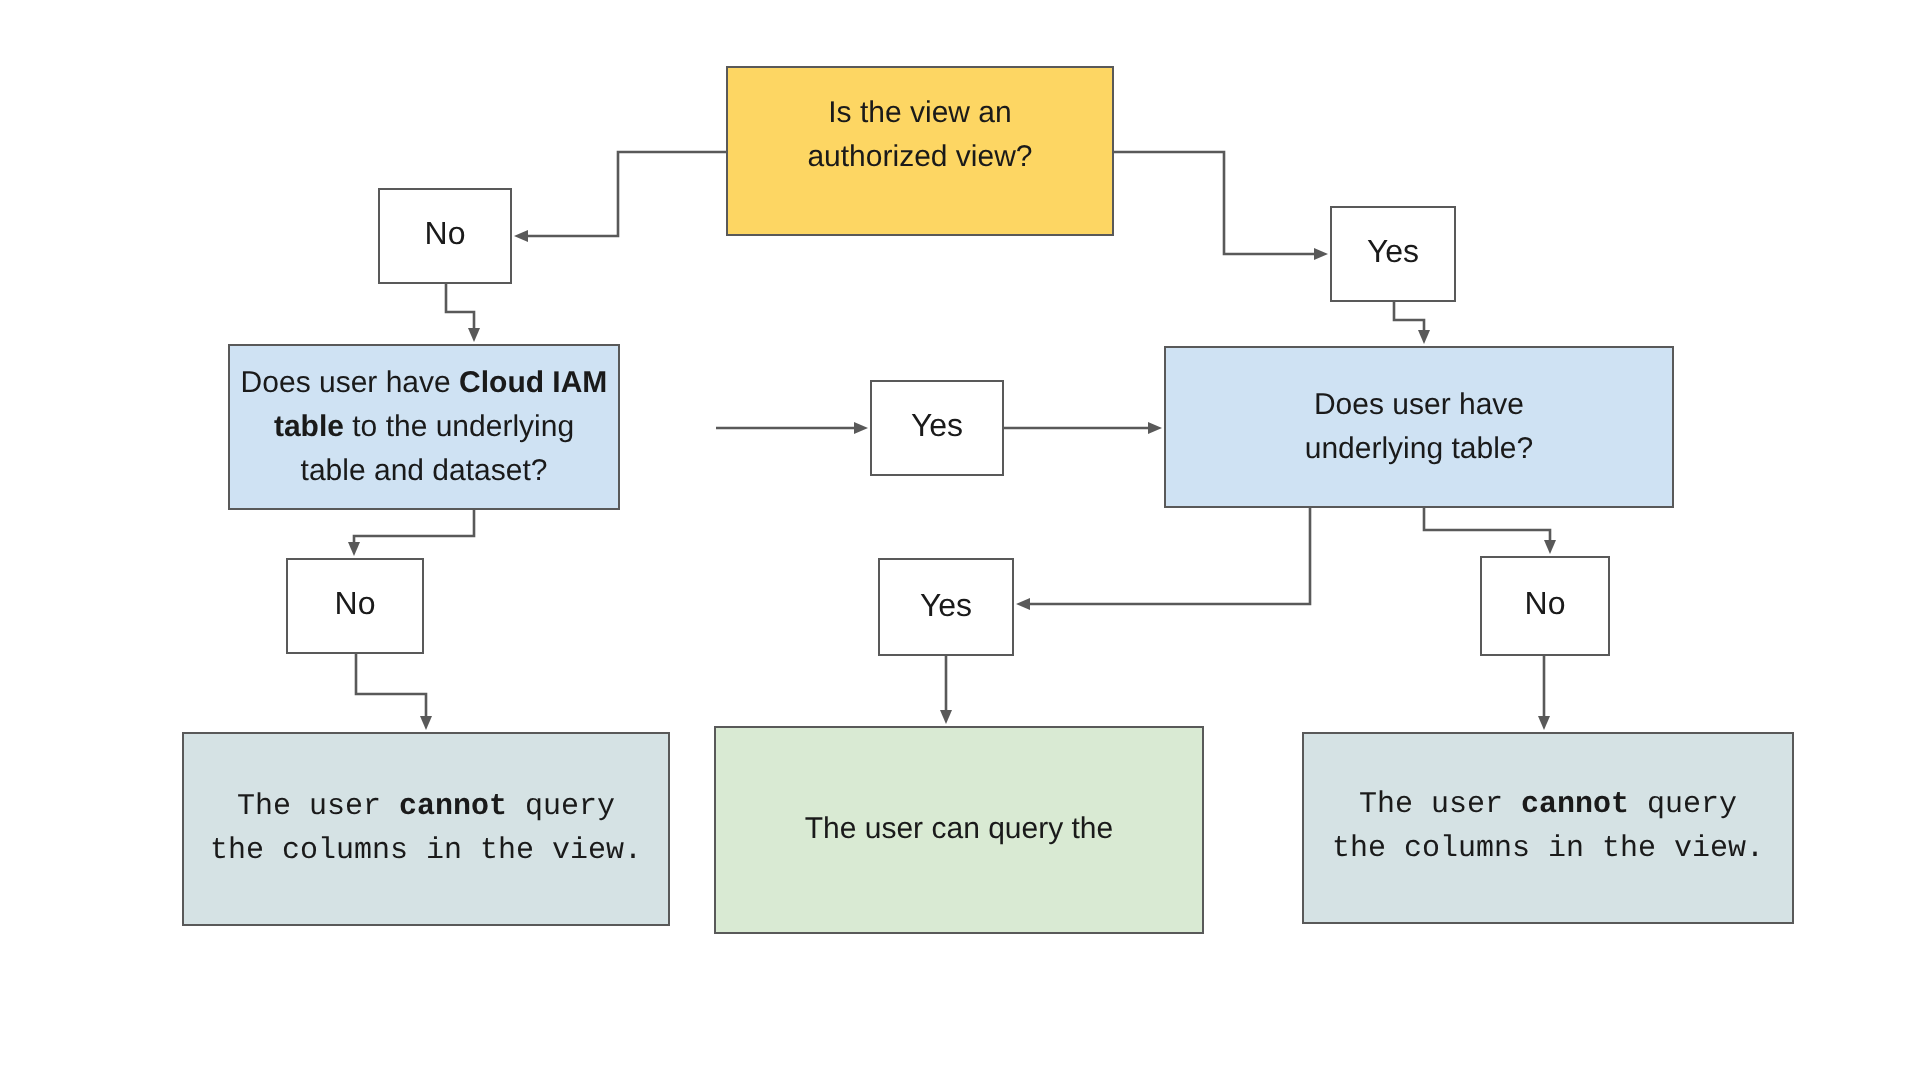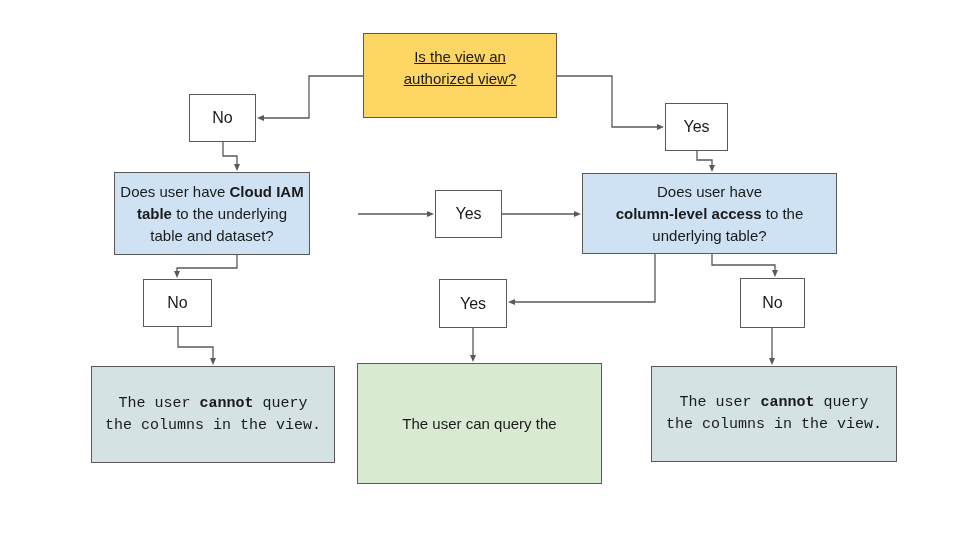--- a/index.html
+++ b/index.html
@@ -57,31 +57,31 @@
   .node.result-negative {
     background: var(--result-negative-bg, #D5E2E4);
     font-family: Liberation Mono, monospace;
   }
   .node.result-positive {
     background: var(--result-positive-bg, #D9EAD3);
   }
   .b { font-weight: bold; }
 
   
-  #n-root        { left: 363px; top: 33px;  width: 194px; height: 85px; text-decoration: underline; }
+  #n-root        { left: 363px; top: 33px;  width: 194px; height: 85px; }
   #n-no-top      { left: 189px; top: 94px;  width: 67px;  height: 48px; }
   #n-yes-top     { left: 665px; top: 103px; width: 63px;  height: 48px; }
   #n-q-iam       { left: 114px; top: 172px; width: 196px; height: 83px; }
   #n-yes-mid     { left: 435px; top: 190px; width: 67px;  height: 48px; }
   #n-q-col       { left: 582px; top: 173px; width: 255px; height: 81px; }
   #n-no-left     { left: 143px; top: 279px; width: 69px;  height: 48px; }
   #n-yes-bottom  { left: 439px; top: 279px; width: 68px;  height: 49px; }
   #n-no-right    { left: 740px; top: 278px; width: 65px;  height: 50px; }
   #n-res-left    { left: 91px;  top: 366px; width: 244px; height: 97px; }
-  #n-res-mid     { left: 357px; top: 363px; width: 245px; height: 121px; }
+  #n-res-mid     { left: 357px; top: 363px; width: 245px; height: 104px; }
   #n-res-right   { left: 651px; top: 366px; width: 246px; height: 96px; }
 </style>
 </head>
 <body>
 
 <div id="canvas">
 
   <svg id="connectors" viewBox="0 0 960 540" xmlns="http://www.w3.org/2000/svg">
     <defs>
       <marker id="arrow" markerUnits="userSpaceOnUse" markerWidth="8" markerHeight="8" refX="1" refY="3" orient="auto">
@@ -120,21 +120,20 @@
     <div><span class="b">table</span><span> to the underlying</span></div>
     <div><span>table and dataset?</span></div>
   </div>
 
   <div id="n-yes-mid" class="node label-box">
     <span>Yes</span>
   </div>
 
   <div id="n-q-col" class="node question">
     <div><span>Does user have</span></div>
-    <div><span class="b">column-level access</span><span> to the</span></div>
     <div><span>underlying table?</span></div>
   </div>
 
   <div id="n-no-left" class="node label-box">
     <span>No</span>
   </div>
 
   <div id="n-yes-bottom" class="node label-box">
     <span>Yes</span>
   </div>

